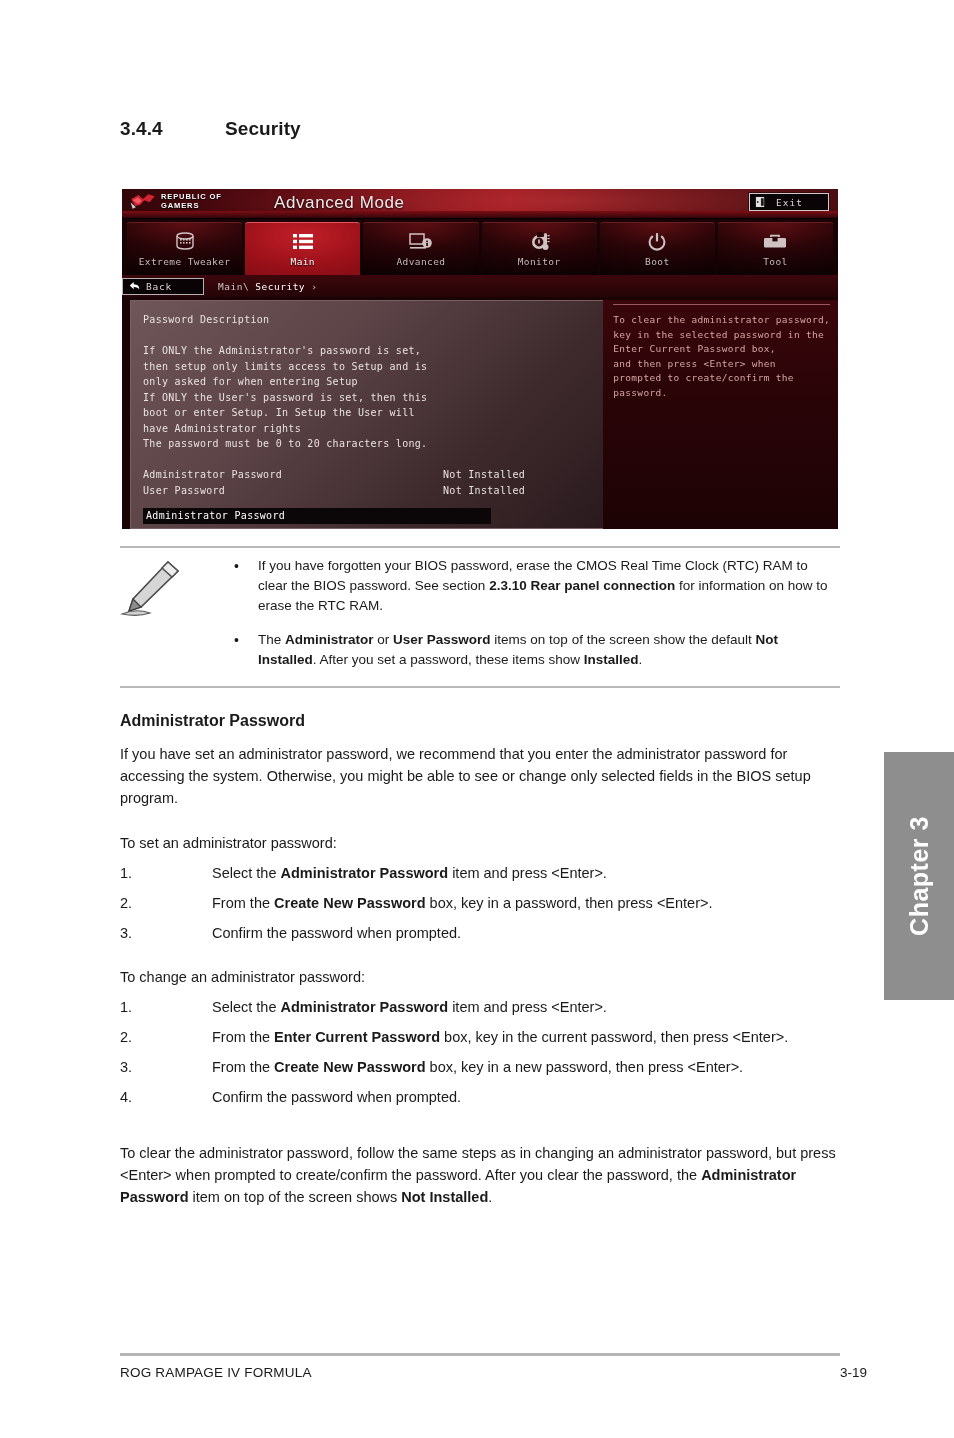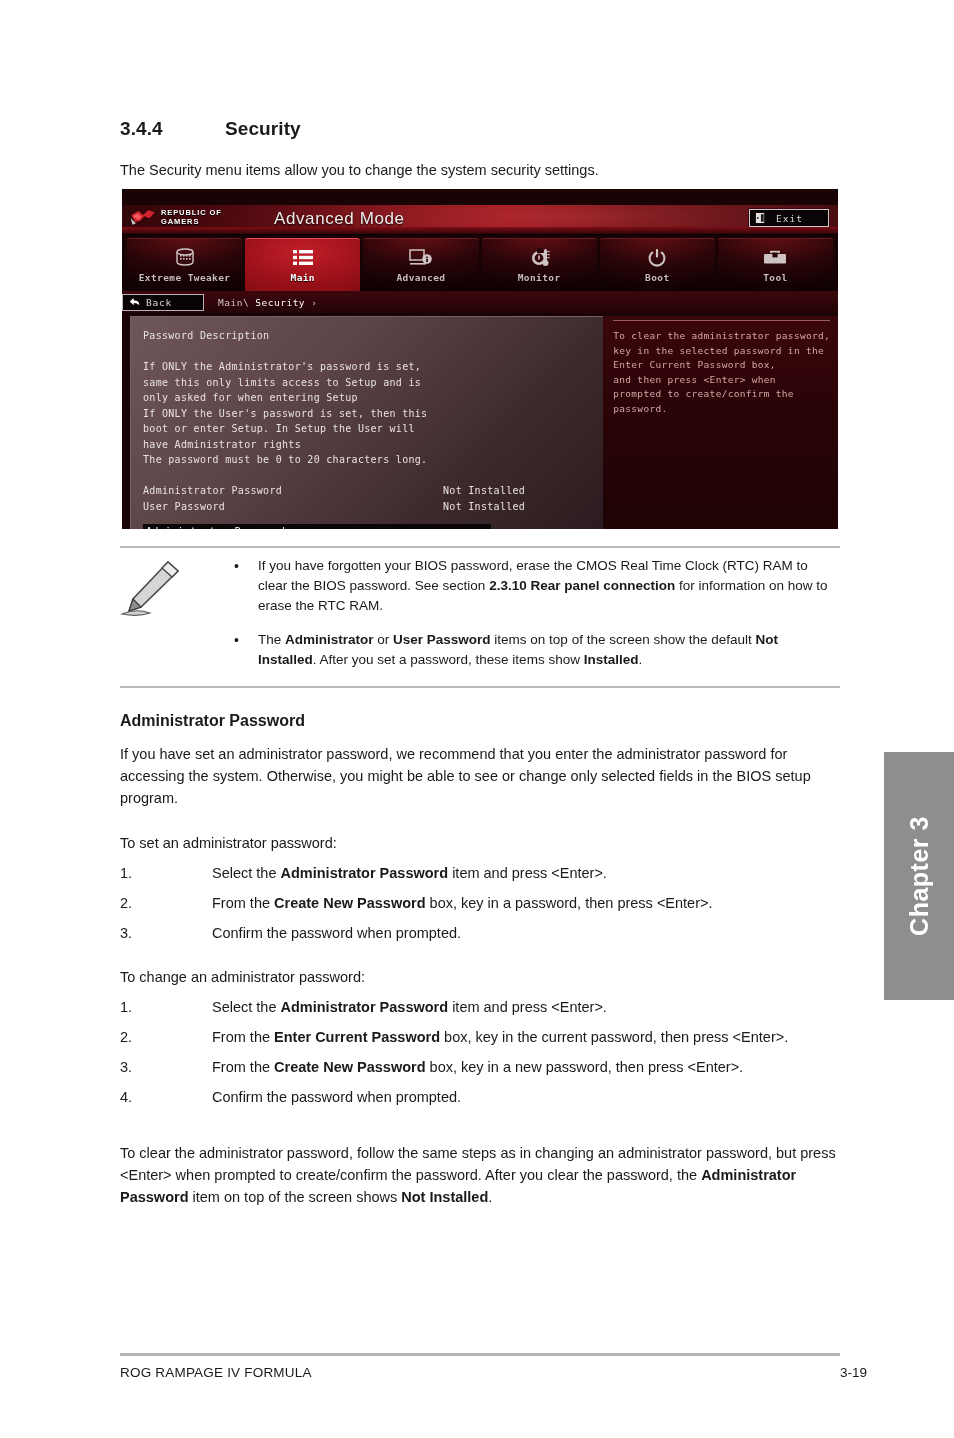--- a/index.html
+++ b/index.html
@@ -32,21 +32,20 @@
     background:#1a0305;
     overflow:hidden;
     font-family:"DejaVu Sans Mono", monospace;
   }
   .bios-topbar {
     position:relative; height:30px;
     background:
       radial-gradient(110% 300% at 62% 40%, rgba(190,60,60,.55) 0%, rgba(90,12,18,.25) 45%, rgba(25,3,6,.1) 75%),
       linear-gradient(100deg,#2a0508 0%,#55080f 24%,#8d1019 44%,#a3141f 54%,#5d0a12 72%,#2e0609 100%);
     border-bottom:1px solid #000;
-    margin-top:16px;
   }
   .bios-topbar:after{
     content:""; position:absolute; left:0; right:0; bottom:0; height:7px;
     background:linear-gradient(#7d0d14,#300509);
   }
   .rog-logo { position:absolute; left:8px; top:4px; display:flex; align-items:center; gap:5px; }
   .rog-mark { width:26px; height:17px; }
   .rog-words {
     font-family:"Liberation Sans", sans-serif;
     font-size:7.5px; font-weight:bold; color:#ffffff;
@@ -65,21 +64,21 @@
     background:#0b0406; border:1px solid #cfc9c9;
     display:flex; align-items:center; gap:10px; padding-left:5px;
     box-shadow:0 0 0 1px #3a0a0e;
   }
   .exit-glyph { width:11px; height:12px; flex:0 0 auto; }
   .exit-label { font-size:9.5px; color:#ddd6d5; letter-spacing:1px; }
 
   .bios-tabs {
     position:relative; height:56px; display:flex;
     background:linear-gradient(#1b0305,#130203);
-    padding:3px 5px 0 5px; gap:3px;font-weight:bold;
+    padding:3px 5px 0 5px; gap:3px;
   }
   .btab {
     position:relative; flex:1 1 0;
     display:flex; flex-direction:column; align-items:center; justify-content:center;
     gap:4px;
     background:
       radial-gradient(130% 110% at 50% 0%, rgba(150,25,32,.55) 0%, rgba(60,8,13,.5) 45%, rgba(10,1,2,.9) 100%);
     border-top:1px solid rgba(190,60,66,.5);
     border-radius:3px 3px 0 0;
   }
@@ -172,21 +171,20 @@
 </style>
 </head>
 <body>
 
 <div class="page">
 
   <div class="sec-head">
     <span class="num">3.4.4</span><span>Security</span>
   </div>
 
-  <div class="intro">The Security menu items allow you to change the system security settings.</div>
 
   <div class="bios">
 
     <div class="bios-topbar">
       <div class="rog-logo">
         <svg class="rog-mark" viewBox="0 0 40 26">
           <path d="M2 9 L13 3 L20 9 L28 2 L38 5 L30 14 L22 11 L16 18 L8 20 Z" fill="#d0242e"></path>
           <path d="M4 11 L12 7 L18 12 L13 17 Z" fill="#f25b63"></path>
           <path d="M1 14 L9 22 L4 24 Z" fill="#cfcfcf"></path>
         </svg>
@@ -304,21 +302,21 @@
       </div>
       <div class="crumb"><span>Main\ </span><b>Security</b><span> ›</span></div>
     </div>
 
     <div class="bios-body">
 
       <div class="bios-left">
         <div class="bl-line">Password Description</div>
         <div class="bl-gap"></div>
         <div class="bl-line">If ONLY the Administrator's password is set,</div>
-        <div class="bl-line">same this only limits access to Setup and is</div>
+        <div class="bl-line">then setup only limits access to Setup and is</div>
         <div class="bl-line">only asked for when entering Setup</div>
         <div class="bl-line">If ONLY the User's password is set, then this</div>
         <div class="bl-line">boot or enter Setup. In Setup the User will</div>
         <div class="bl-line">have Administrator rights</div>
         <div class="bl-line">The password must be 0 to 20 characters long.</div>
         <div class="bl-gap"></div>
         <div class="bl-row">
           <span class="k">Administrator Password</span>
           <span class="v">Not Installed</span>
         </div>

